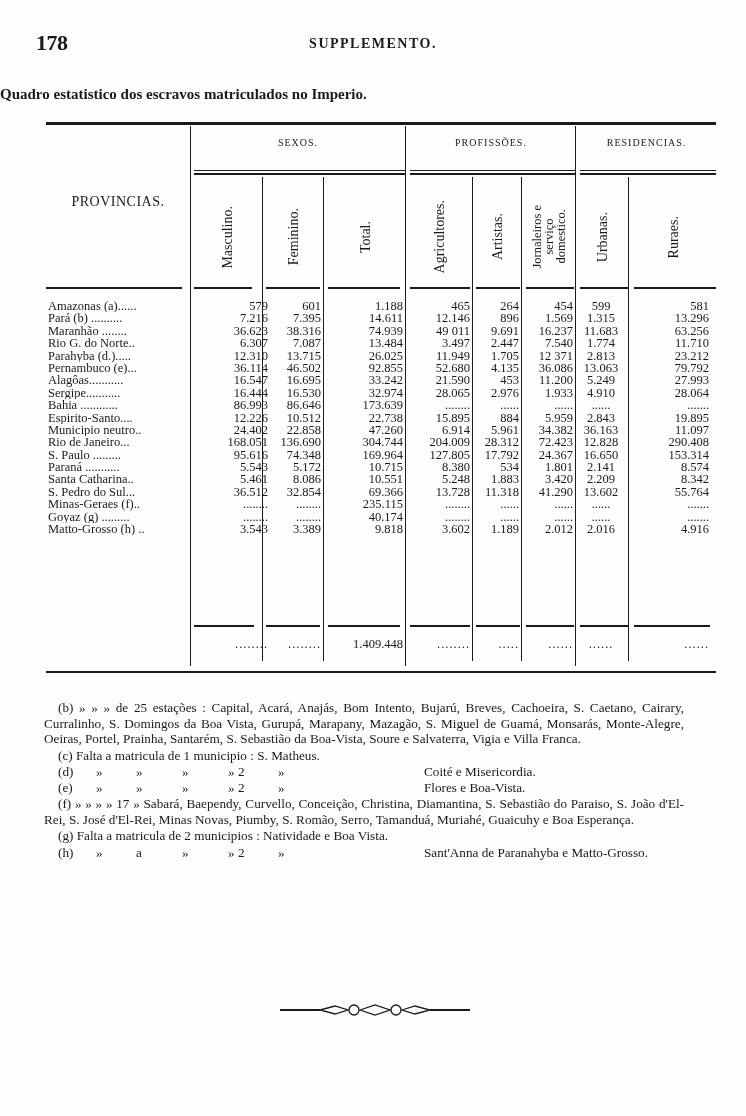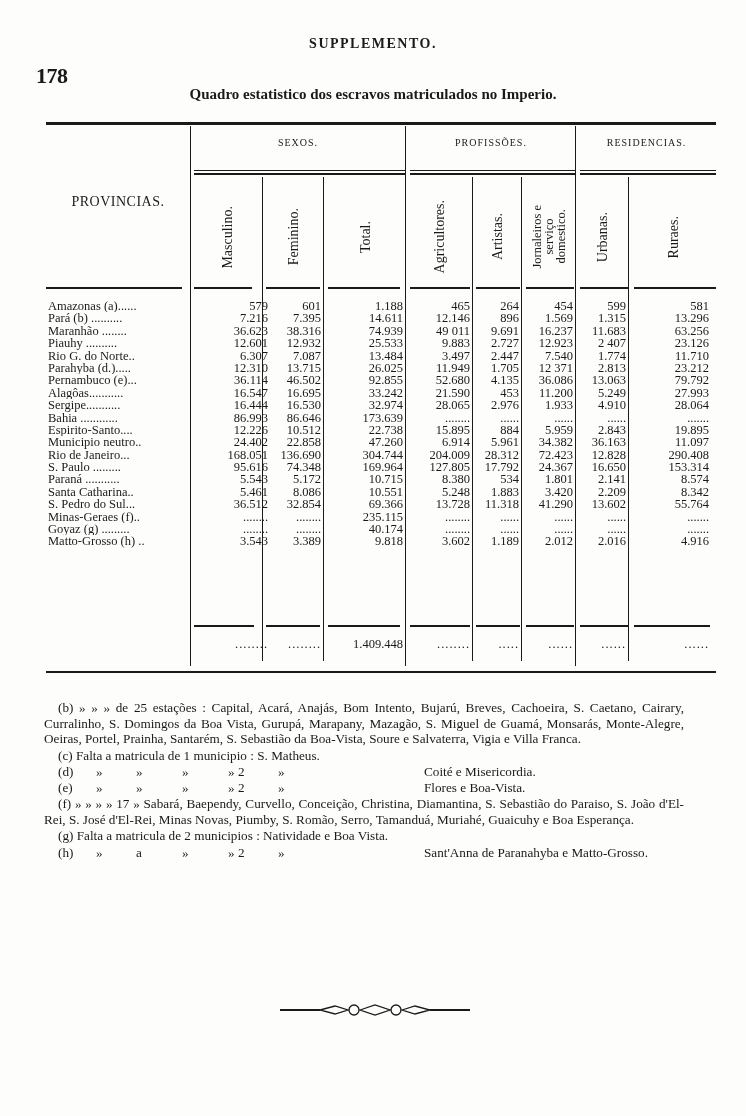--- a/index.html
+++ b/index.html
@@ -1,39 +1,39 @@
 <!DOCTYPE html>
 <html><head>
 <meta charset="utf-8">
 <style>
   html, body { margin:0; padding:0; }
   body { width:746px; height:1116px; background:#fdfdfb; position:relative; overflow:hidden;
          font-family:"Liberation Serif","DejaVu Serif",serif; color:#1a1a1a; }
   .abs { position:absolute; }
-  #page-number { left:36px; top:30px; font-size:22px; font-weight:bold; letter-spacing:-0.5px;margin-top:33px; }
+  #page-number { left:36px; top:30px; font-size:22px; font-weight:bold; letter-spacing:-0.5px; }
   #running-head { left:0; width:746px; top:36px; text-align:center; font-size:14px; font-weight:bold; letter-spacing:1.5px; }
-  #table-title { left:0; width:746px; top:86px; text-align:center; font-size:15px; font-weight:bold; }
+  #table-title { left:0; width:746px; top:86px; font-size:15px; font-weight:bold; }
 
   
   #table { left:46px; top:122px; width:670px; height:552px; }
   .rule { position:absolute; background:#1a1a1a; }
   .vline { position:absolute; width:1.4px; background:#1a1a1a; }
   .grp { position:absolute; top:15px; text-align:center; font-size:10px; letter-spacing:1px; }
   .vhead { position:absolute; top:60px; height:110px; display:flex; align-items:center; justify-content:center; }
   .vhead span { writing-mode:vertical-rl; transform:rotate(180deg); font-size:14px; line-height:13px; text-align:left; white-space:pre-line; }
   #prov-head { position:absolute; left:0; width:144px; top:72px; text-align:center; font-size:14px; letter-spacing:0.5px; }
 
   .rows { position:absolute; left:0; top:178px; width:670px; }
   .row { position:relative; height:12.4px; font-size:12.5px; line-height:12.4px; }
   .row > span { position:absolute; top:0; white-space:nowrap; }
   .prov { left:2px; width:142px; overflow:hidden; }
   .num { text-align:right; }
   .c1 { left:144px; width:78px; } .c2 { left:217px; width:58px; } .c3 { left:278px; width:79px; }
   .c4 { left:360px; width:64px; } .c5 { left:427px; width:46px; } .c6 { left:476px; width:51px; }
-  .c7 { left:530px; width:50px; } .c8 { left:583px; width:80px; }
+  .c7 { left:530px; width:50px;text-align:center; } .c8 { left:583px; width:80px; }
   .dots { letter-spacing:1px; }
 
   #totals-row { position:absolute; top:515px; left:0; width:670px; height:16px; font-size:12.5px; }
   #totals-row > span { position:absolute; top:0; white-space:nowrap; }
 
   
   #footnotes { left:44px; top:700px; width:640px; font-size:13.2px; line-height:15.5px; text-align:justify; }
   .fn { margin:0 0 1px 0; }
   .fn.indent { text-indent:14px; }
   .fn-grid { display:flex; padding-left:14px; height:16px; }
@@ -147,31 +147,20 @@
       <div class="row">
         <span class="prov">Maranhão ........</span>
         <span class="num c1">36.623</span>
         <span class="num c2">38.316</span>
         <span class="num c3">74.939</span>
         <span class="num c4">49 011</span>
         <span class="num c5">9.691</span>
         <span class="num c6">16.237</span>
         <span class="num c7">11.683</span>
         <span class="num c8">63.256</span>
-      </div>
-      <div class="row">
-        <span class="prov">Piauhy ..........</span>
-        <span class="num c1">12.601</span>
-        <span class="num c2">12.932</span>
-        <span class="num c3">25.533</span>
-        <span class="num c4">9.883</span>
-        <span class="num c5">2.727</span>
-        <span class="num c6">12.923</span>
-        <span class="num c7">2 407</span>
-        <span class="num c8">23.126</span>
       </div>
       <div class="row">
         <span class="prov">Rio G. do Norte..</span>
         <span class="num c1">6.307</span>
         <span class="num c2">7.087</span>
         <span class="num c3">13.484</span>
         <span class="num c4">3.497</span>
         <span class="num c5">2.447</span>
         <span class="num c6">7.540</span>
         <span class="num c7">1.774</span>

